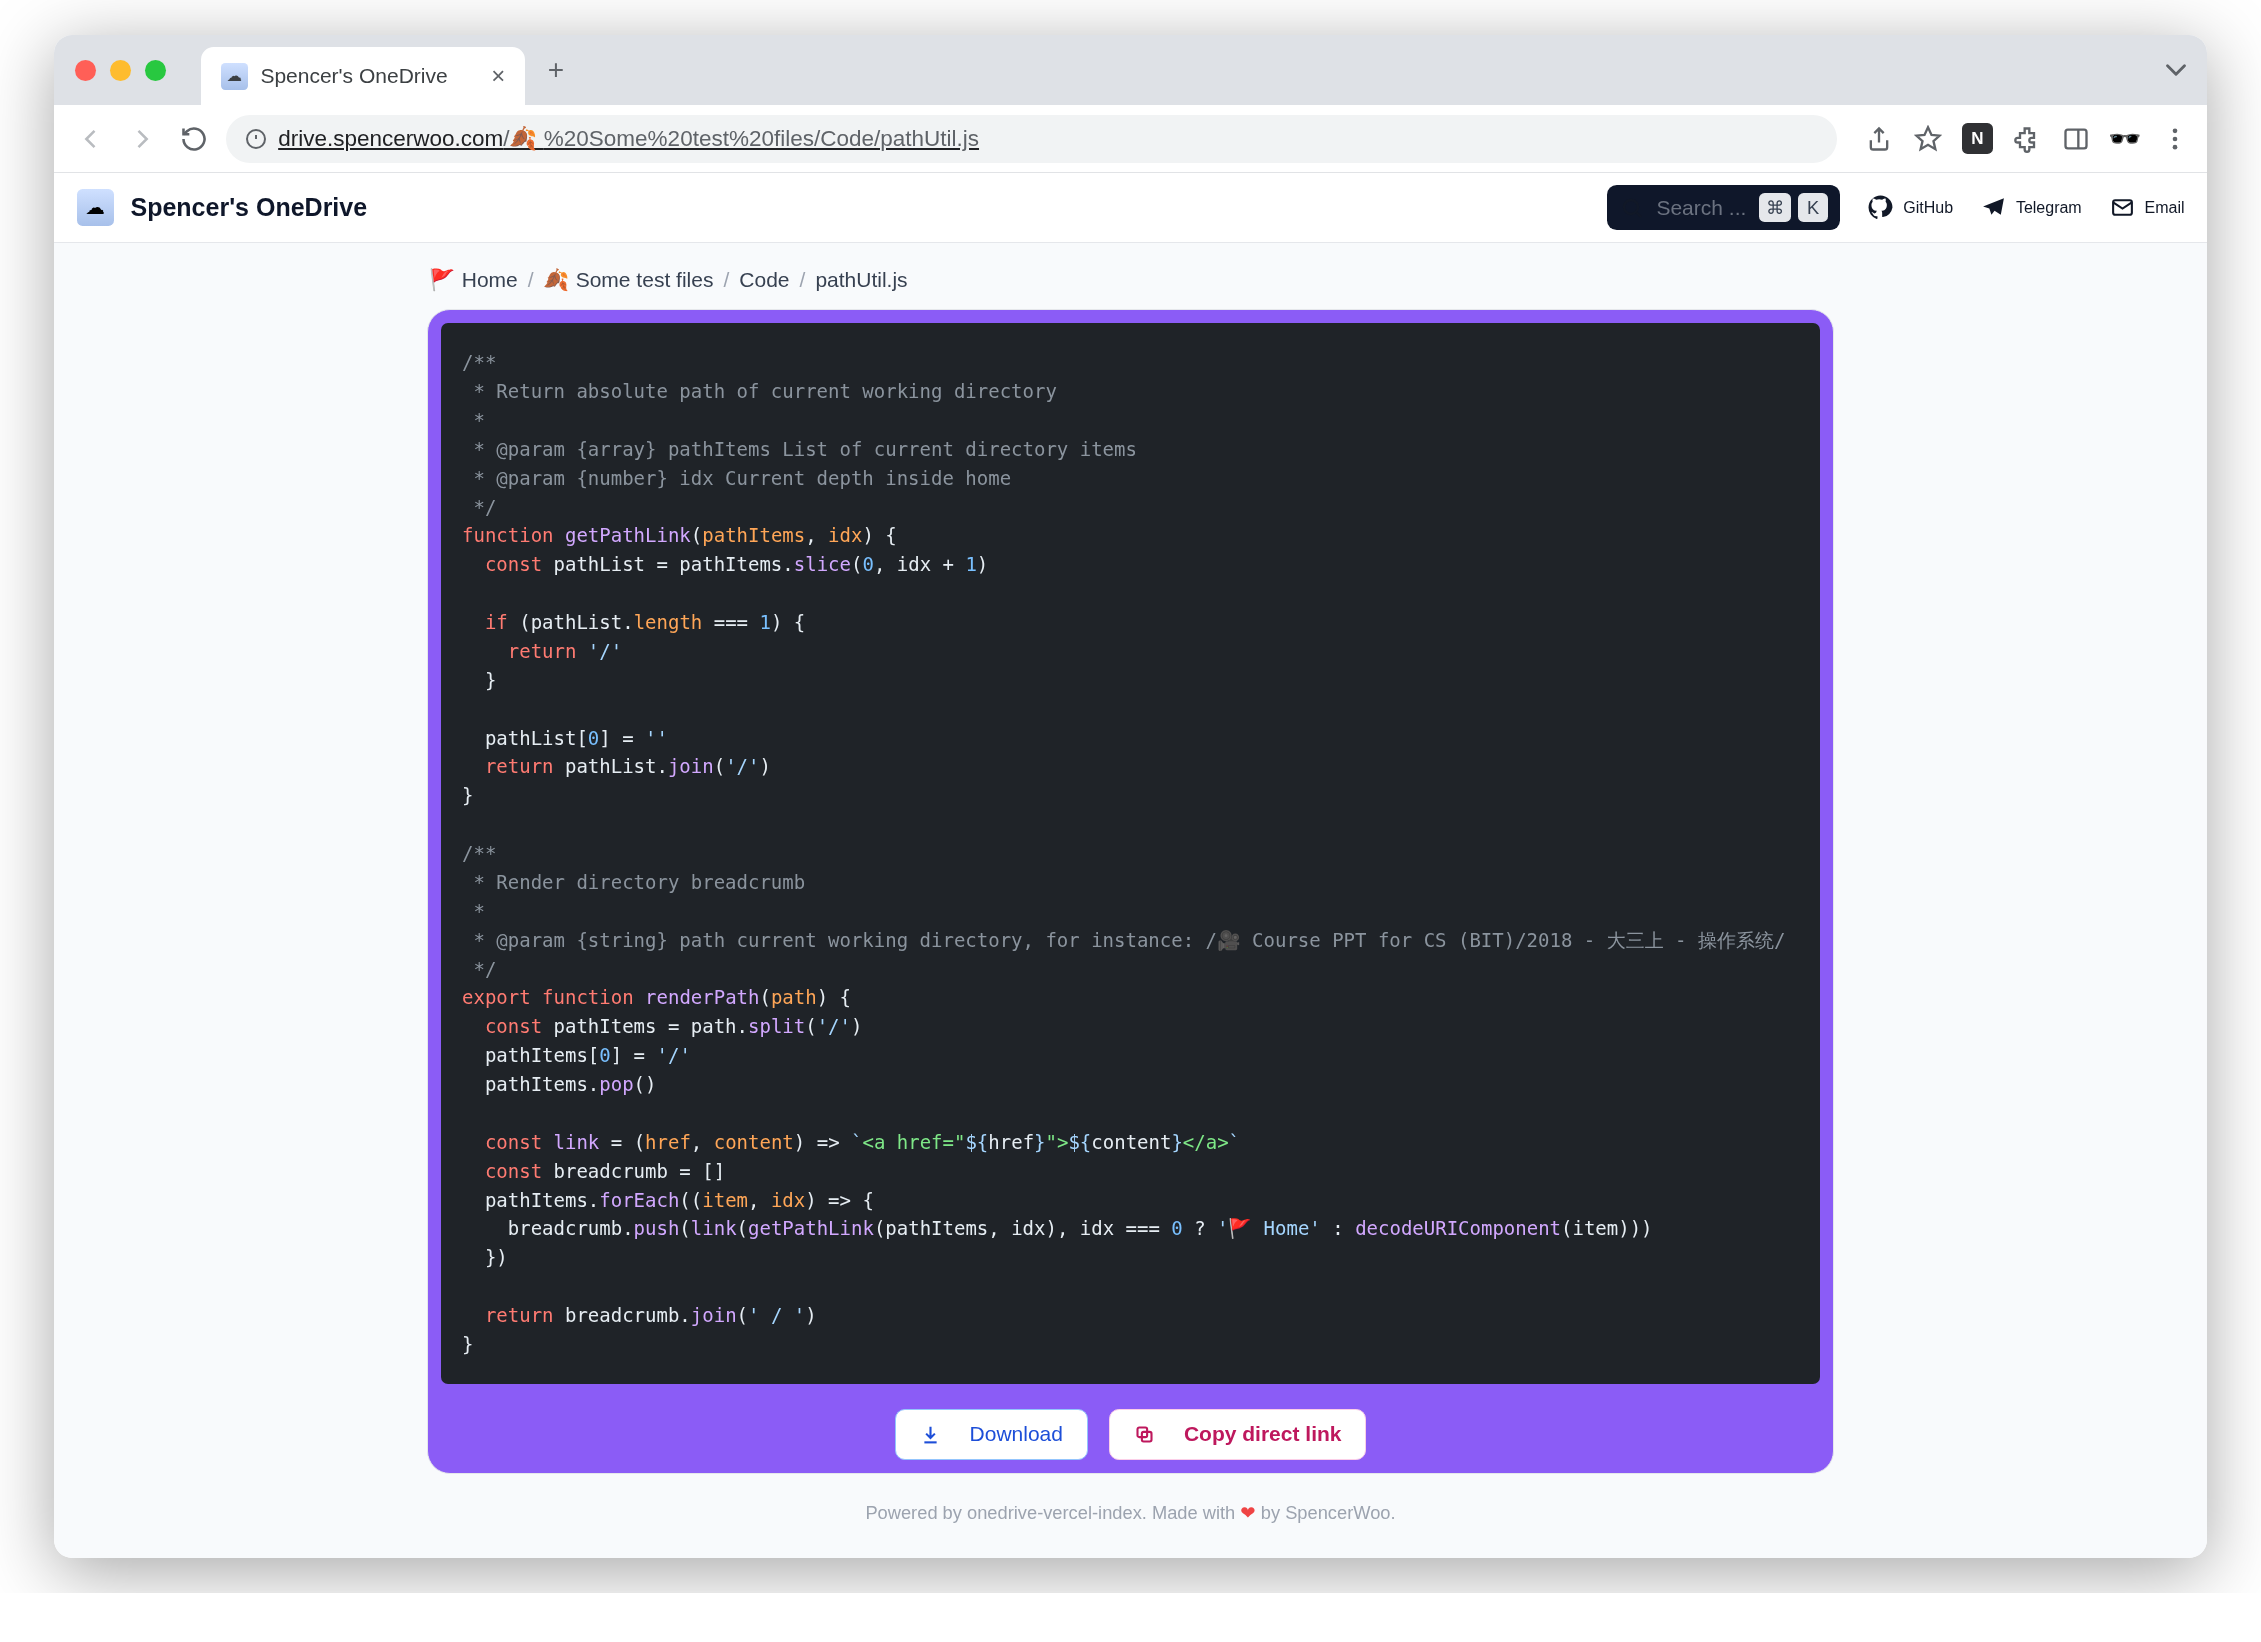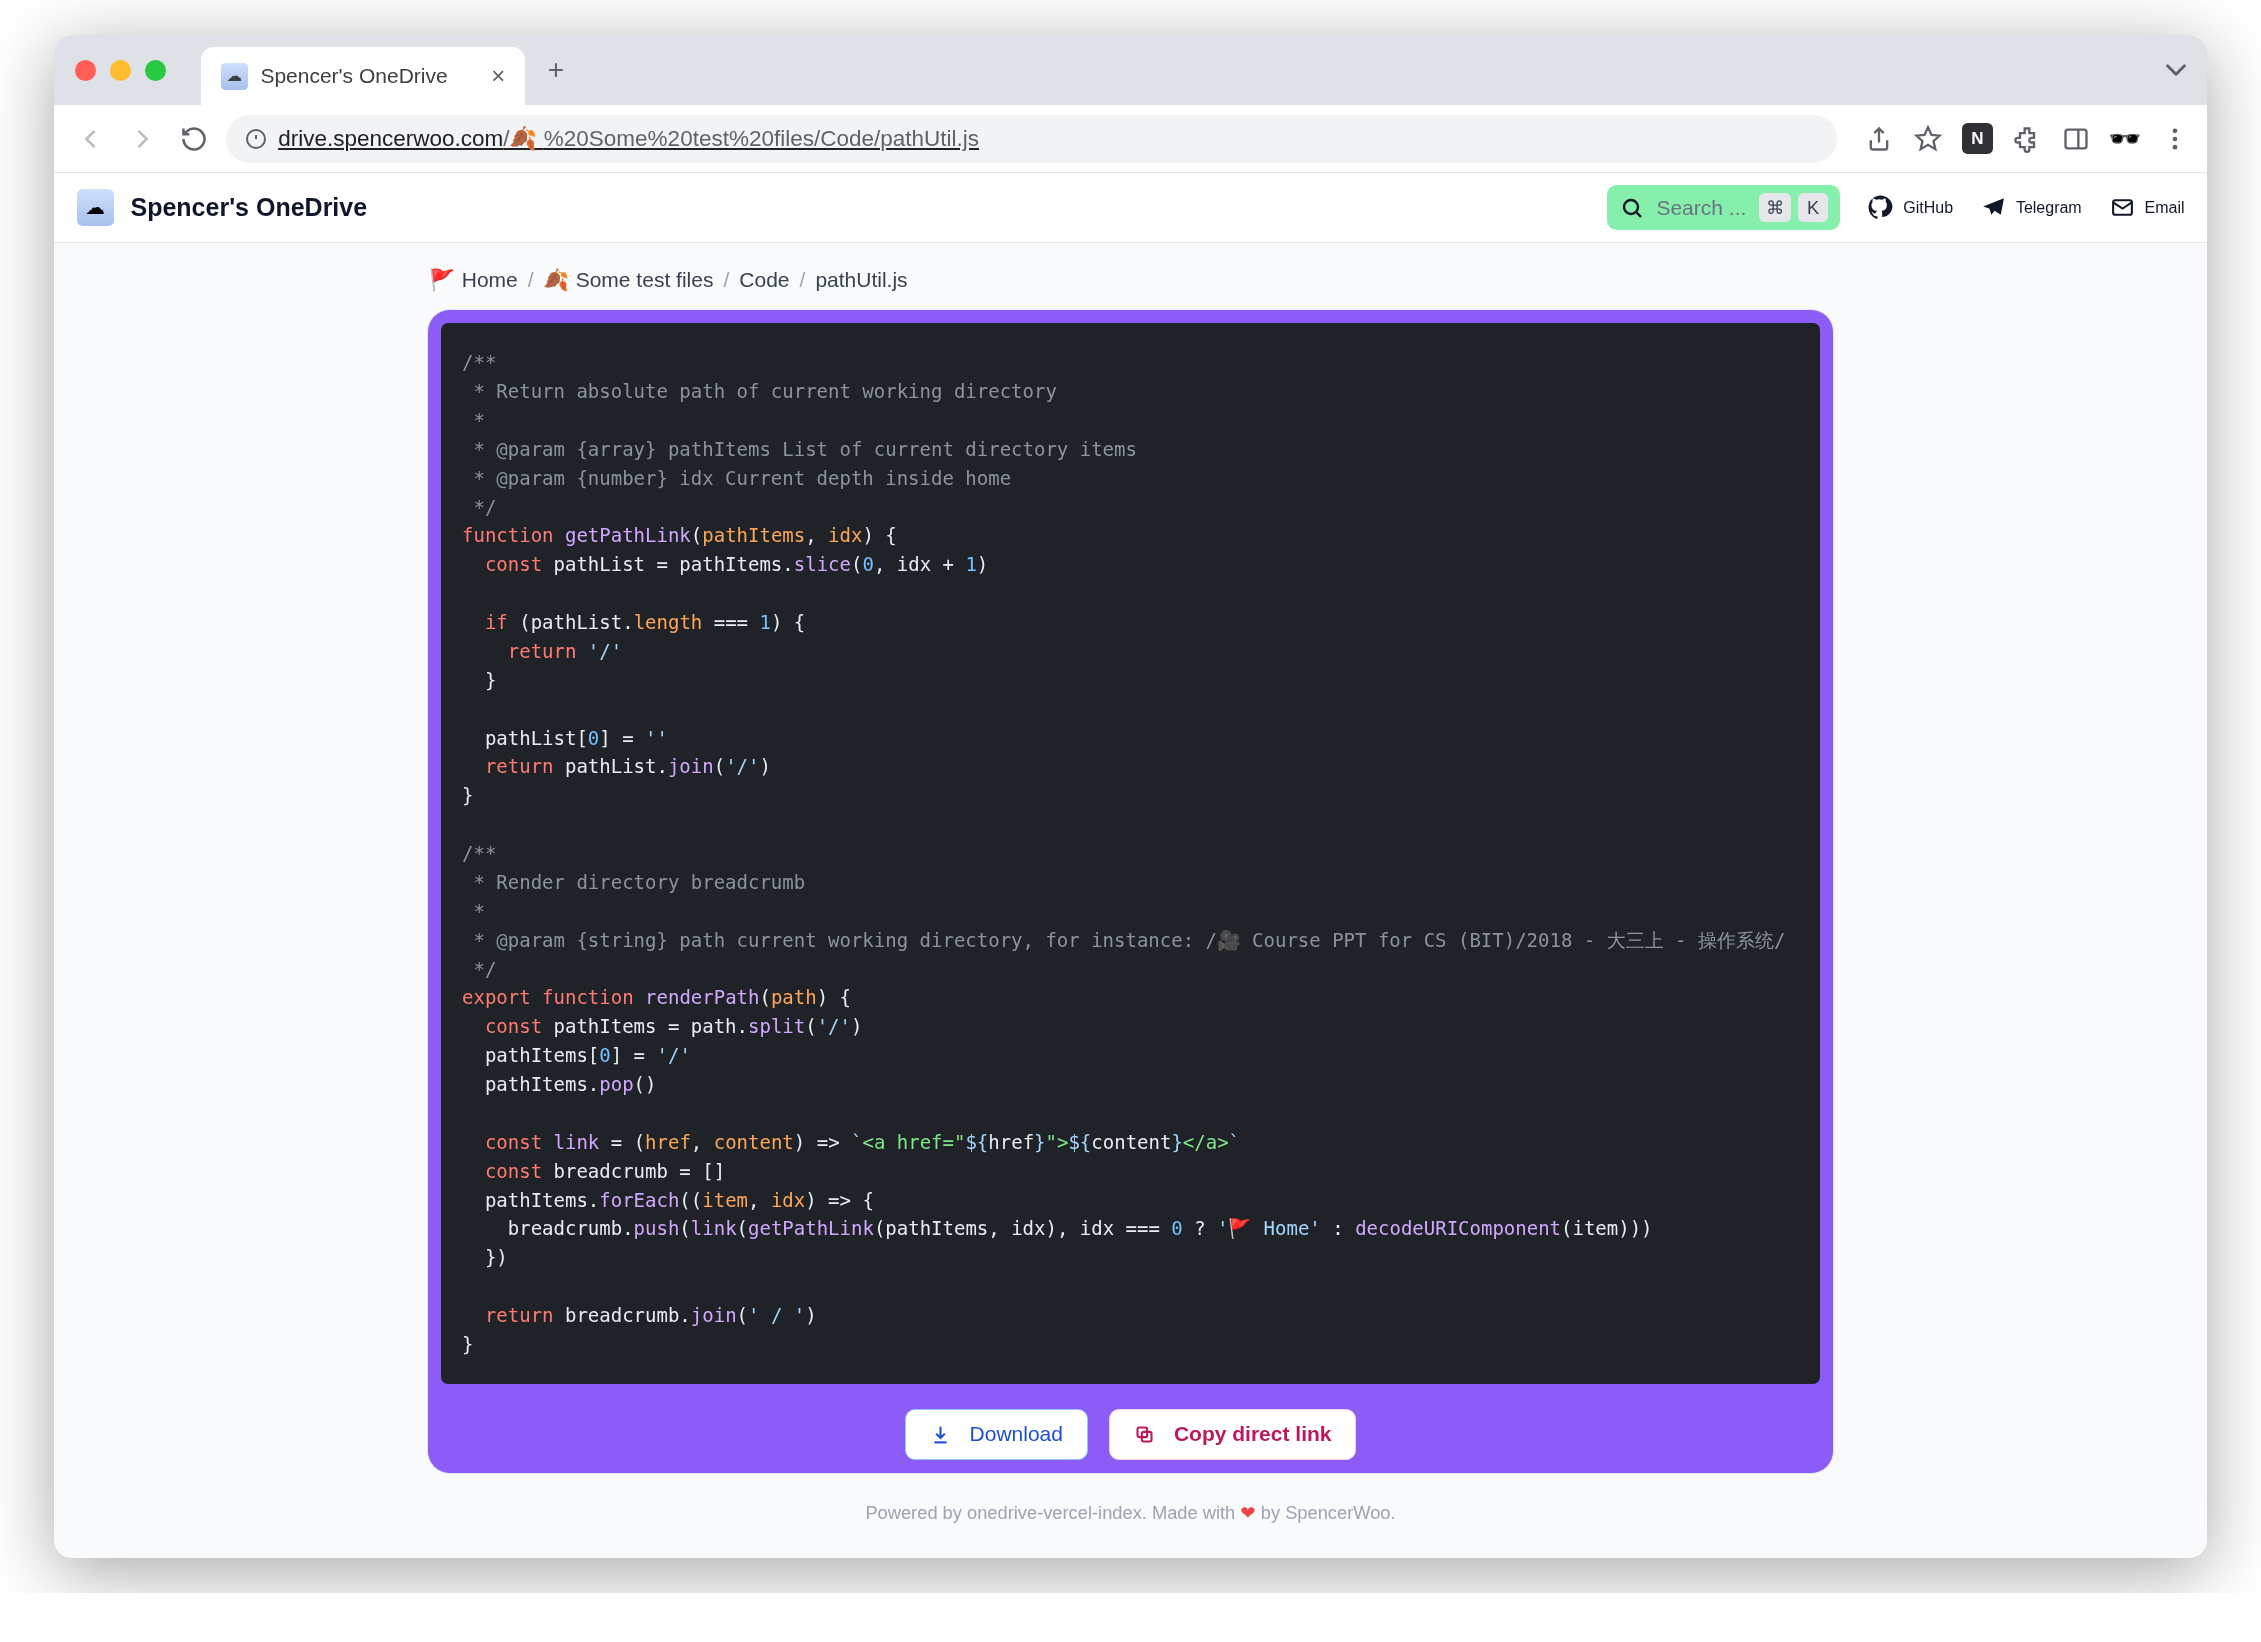--- a/index.html
+++ b/index.html
@@ -109,21 +109,21 @@
   }
   .app-logo{
     width:37px;height:37px;border-radius:5.6px;
     background:linear-gradient(180deg,#cfe0ff,#a7c0ea);
     display:flex;align-items:center;justify-content:center;font-size:19.7px;
   }
   .app-title{font-size:25px;font-weight:800;color:#0f172a;}
   .header-right{margin-left:auto;display:flex;align-items:center;gap:28px;}
   .search-pill{
     display:flex;align-items:center;gap:12.7px;
-    background:#86efac;border-radius:9.8px;height:45px;padding:0 12.7px;
+    background:#0f172a;border-radius:9.8px;height:45px;padding:0 12.7px;
     color:#6b7280;font-size:21px;cursor:pointer;min-width:232px;
   }
   .search-pill .kbd{margin-left:auto;display:flex;gap:7px;}
   .kbd span{
     background:#e5e7eb;border-radius:5.6px;min-width:29.5px;height:29.5px;
     display:flex;align-items:center;justify-content:center;
     font-size:18.3px;color:#374151;padding:0 7px;
   }
   .hdr-link{display:flex;align-items:center;gap:9.8px;font-size:16px;color:#111827;cursor:pointer;}
   .hdr-link svg{width:25px;height:25px;}
@@ -149,21 +149,21 @@
   .tk-k{color:#ff7b72;} 
   .tk-f{color:#d2a8ff;} 
   .tk-p{color:#ffa657;} 
   .tk-n{color:#79c0ff;} 
   .tk-s{color:#a5d6ff;} 
   .tk-t{color:#7ee787;} 
   .tk-d{color:#e6edf3;} 
 
   .actions{display:flex;justify-content:center;gap:21px;margin-top:25px;}
   .btn{
-    display:flex;align-items:center;gap:19px;
+    display:flex;align-items:center;gap:29px;
     height:51px;padding:0 24px;border-radius:9.8px;
     background:#fff;border:1.4px solid;font-size:21px;font-weight:500;cursor:pointer;
   }
   .btn svg{width:21px;height:21px;}
   .btn-blue{border-color:#93c5fd;color:#1d4ed8;}
   .btn-pink{border-color:#fbcfe8;color:#be185d;font-weight:bold;}
 
   .footer{text-align:center;font-size:18.3px;color:#9ca3af;margin:28px 0;}
   .footer a{color:#9ca3af;text-decoration:none;}
   .heart{color:#ef4444;}

